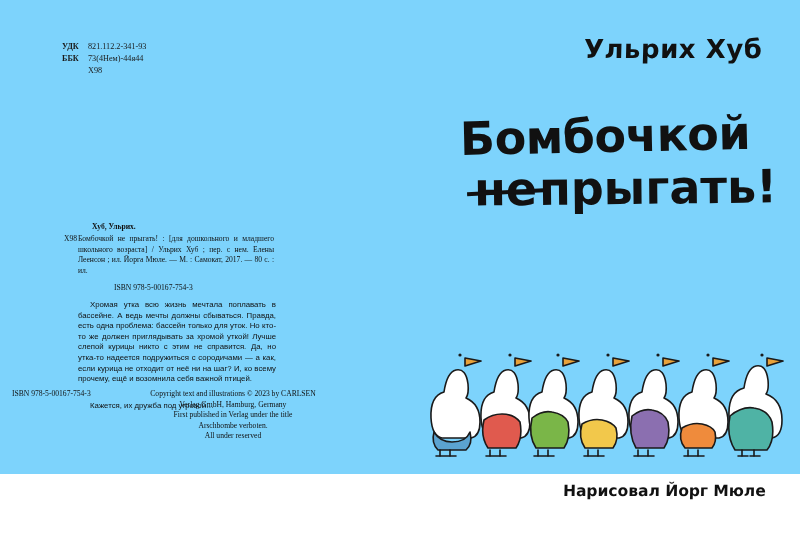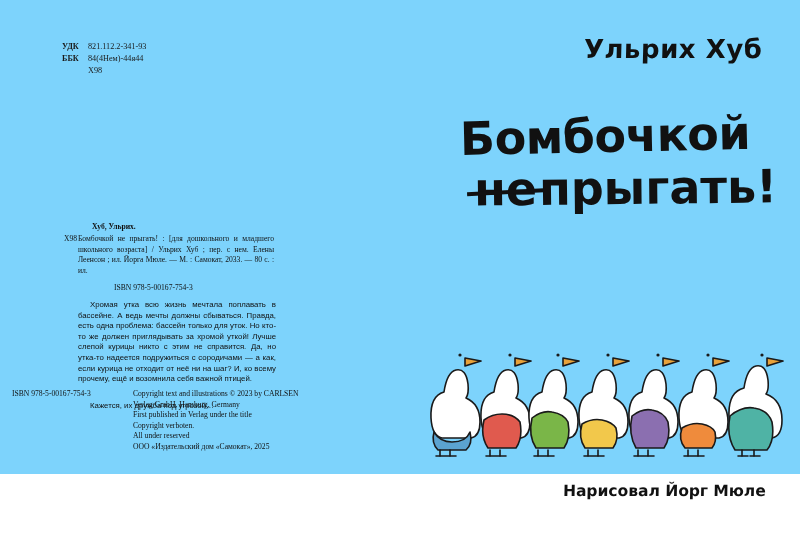--- a/index.html
+++ b/index.html
@@ -113,20 +113,21 @@
 
   .copyright-block {
     position: absolute;
     left: 133px;
     top: 389px;
     width: 200px;
     font-family: "Liberation Serif", serif;
     font-size: 7.6px;
     line-height: 10.6px;
     color: #111;
+    text-align: center;
   }
   .copyright-block div {
     white-space: nowrap;
   }
 
   
   .right-page {
     position: absolute;
     left: 400px;
     top: 0;
@@ -220,50 +221,49 @@
 
 <div class="page">
 
   <div class="left-page">
 
     <div class="udk-block">
       <div class="udk-row">
         <span class="udk-label">УДК</span><span class="udk-value">821.112.2-341-93</span>
       </div>
       <div class="udk-row">
-        <span class="udk-label">ББК</span><span class="udk-value">84(4Нем)-44я44</span>
+        <span class="udk-label">ББК</span><span class="udk-value">73(4Нем)-44я44</span>
       </div>
       <div class="udk-row">
         <span class="udk-label"></span><span class="udk-value">Х98</span>
       </div>
     </div>
 
     <div class="cip-block">
       <div class="cip-author">Хуб, Ульрих.</div>
       <div class="cip-body">
         <span class="cip-code">Х98</span>
-        <span>Бомбочкой не прыгать! : [для дошкольного и младшего школьного возраста] / Ульрих Хуб ; пер. с нем. Елены Леенсон ; ил. Йорга Мюле. — М. : Самокат, 2033. — 80 с. : ил.</span>
+        <span>Бомбочкой не прыгать! : [для дошкольного и младшего школьного возраста] / Ульрих Хуб ; пер. с нем. Елены Леенсон ; ил. Йорга Мюле. — М. : Самокат, 2017. — 80 с. : ил.</span>
       </div>
       <div class="cip-isbn">ISBN 978-5-00167-754-3</div>
     </div>
 
     <div class="annotation">
       <p>Хромая утка всю жизнь мечтала поплавать в бассейне. А ведь мечты должны сбываться. Правда, есть одна проблема: бассейн только для уток. Но кто-то же должен приглядывать за хромой уткой! Лучше слепой курицы никто с этим не справится. Да, но утка-то надеется подружиться с сородичами — а как, если курица не отходит от неё ни на шаг? И, ко всему прочему, ещё и возомнила себя важной птицей.</p>
       <p>Кажется, их дружба под угрозой…</p>
     </div>
 
     <div class="isbn-bottom">ISBN 978-5-00167-754-3</div>
 
     <div class="copyright-block">
       <div>Copyright text and illustrations © 2023 by CARLSEN</div>
       <div>Verlag GmbH, Hamburg, Germany</div>
       <div>First published in Verlag under the title</div>
-      <div>Copyright verboten.</div>
+      <div>Arschbombe verboten.</div>
       <div>All under reserved</div>
-      <div>ООО «Издательский дом «Самокат», 2025</div>
     </div>
 
   </div>
 
   <div class="right-page">
 
     <div class="author-name">Ульрих Хуб</div>
 
     <div class="title-wrap">
       <div class="title-line1">Бомбочкой</div>

